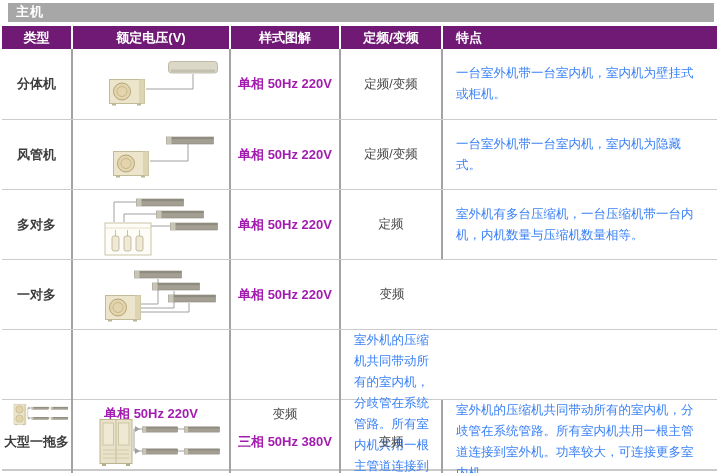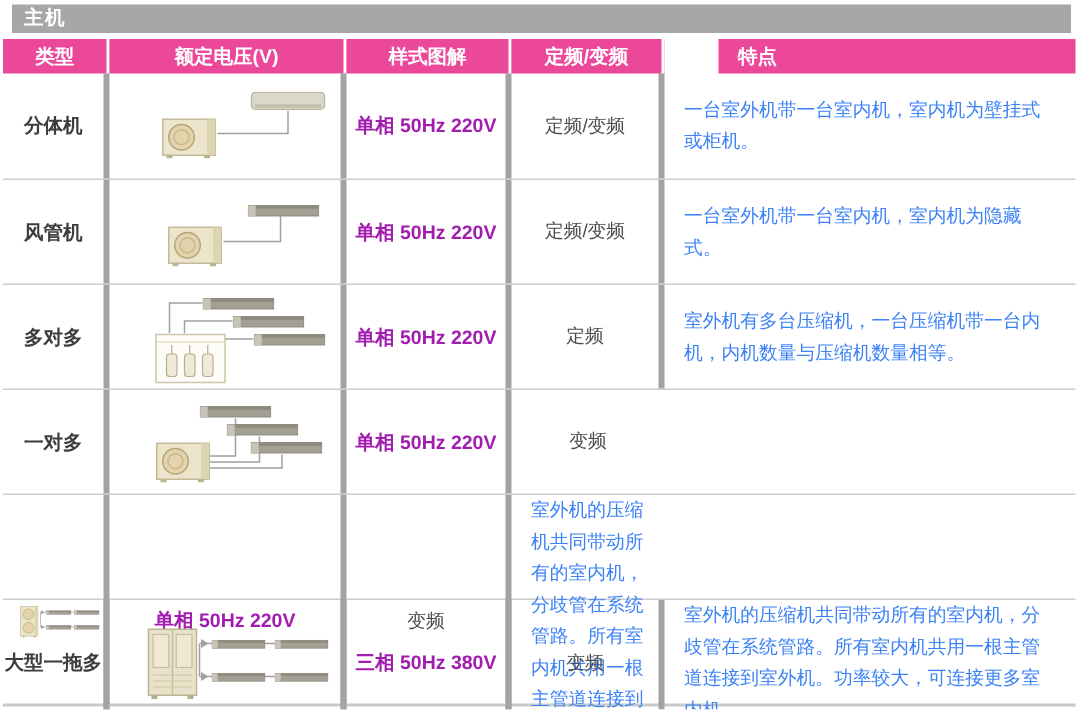--- a/index.html
+++ b/index.html
@@ -13,30 +13,30 @@
     color:#ffffff; font-size:13px; font-weight:bold;
     display:flex; align-items:flex-start; padding-left:8px; letter-spacing:1px;
   }
   .spec-table { margin:0 3px 0 2px; border-bottom:2px solid #c9c9c9; }
   .tr, .thead {
     display:grid;
     grid-template-columns:71px 158px 110px 102px 1fr;
   }
   .thead { height:23px; }
   .th {
-    background:#ec4899; color:#ffffff; font-size:13px; font-weight:bold;
+    background:#701a75; color:#ffffff; font-size:13px; font-weight:bold;
     display:flex; align-items:center; border-right:2px solid #ffffff;
   }
-  .th:last-child { border-right:none;margin-left:36px; }
+  .th:last-child { border-right:none; }
   .th.center { justify-content:center; }
   .th.left { padding-left:13px; }
   .tr { height:70px; }
   .tr + .tr { border-top:1px solid #cccccc; }
   .td {
-    border-right:4px solid #a3a3a3;
+    border-right:2px solid #a3a3a3;
     display:flex; align-items:center; justify-content:center;
     color:#4a4a4a; font-size:12.5px;
   }
   .td:last-child { border-right:none; }
   .td.type { font-weight:bold; color:#3d3d3d; font-size:13px; }
   .td.voltage { font-weight:bold; color:#a21caf; font-size:13px; }
   .td.features {
     justify-content:flex-start; text-align:left;
     padding:0 14px 0 13px; font-size:12.5px; line-height:21px; color:#3b82f6;
   }

